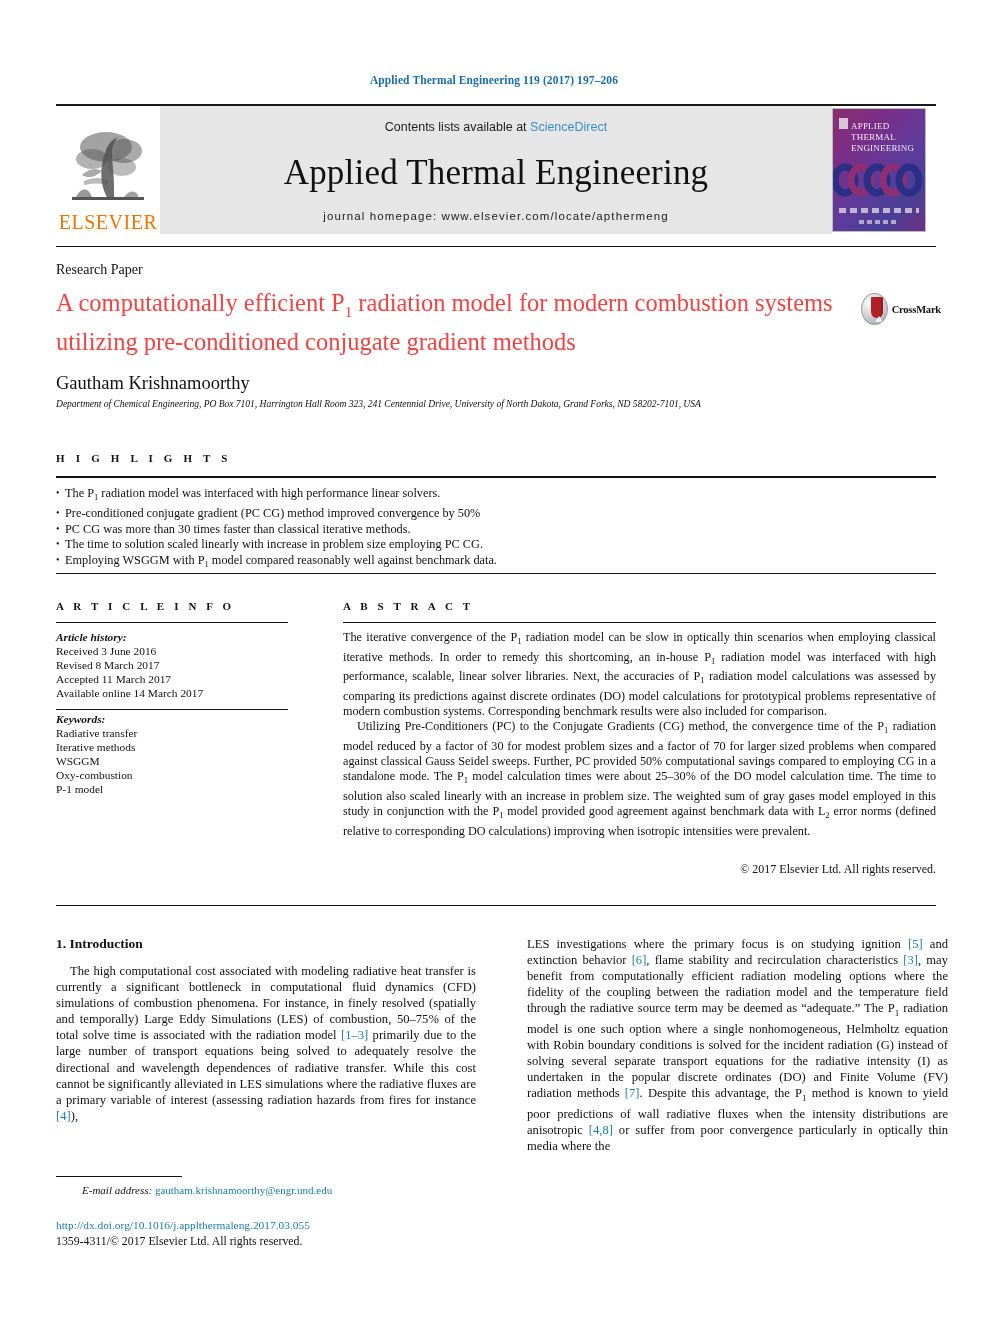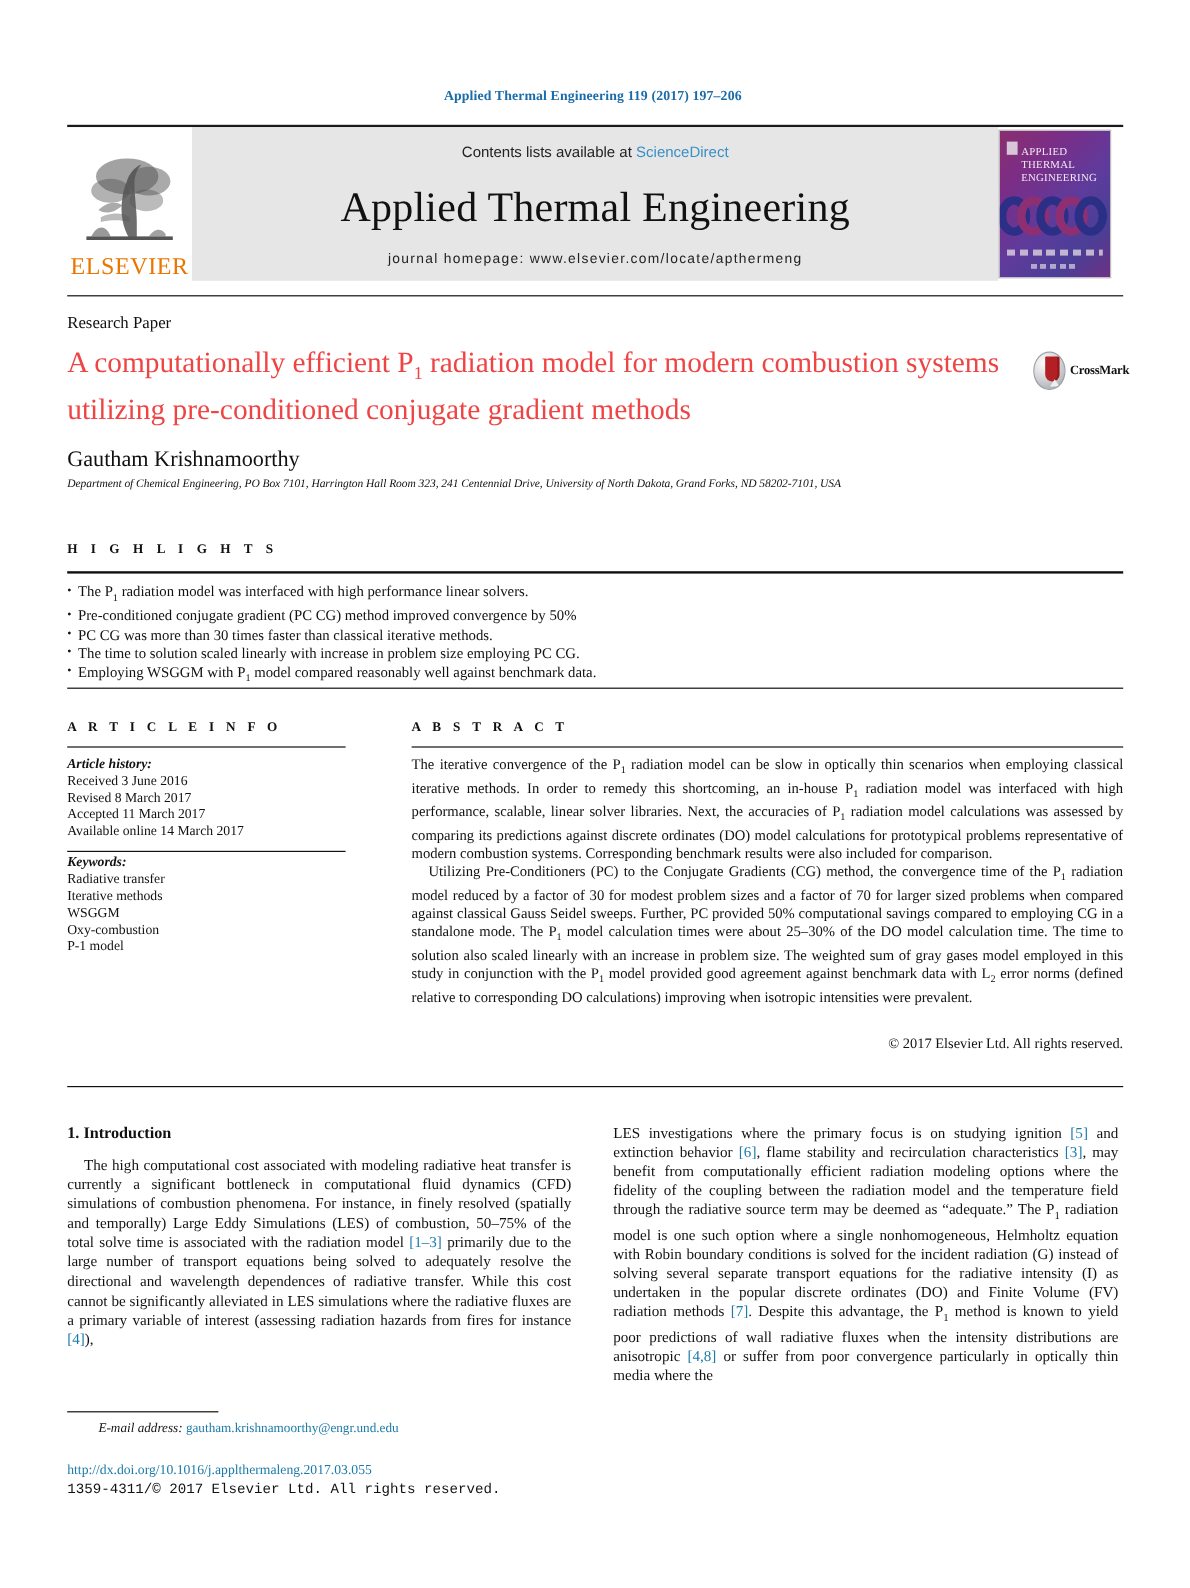--- a/index.html
+++ b/index.html
@@ -364,21 +364,21 @@
     left: 56px; top: 963px;
     width: 420px;
     font-family: "Liberation Serif", serif;
     font-size: 12.6px;
     line-height: 16.1px;
     text-align: justify;
     color: #111;
   }
   .col-right {
     position: absolute;
-    left: 511px; top: 936px;
+    left: 527px; top: 936px;
     width: 421px;
     font-family: "Liberation Serif", serif;
     font-size: 12.6px;
     line-height: 16.1px;
     text-align: justify;
     color: #111;
   }
   .col-left p, .col-right p { margin: 0; }
   .col-left p.indent, .col-right p.indent { text-indent: 14px; }
   .ref { color: #1b7ba8; }
@@ -404,21 +404,21 @@
   .doi-line {
     position: absolute;
     left: 56px; top: 1219px;
     font-family: "Liberation Serif", serif;
     font-size: 11.4px;
     color: #1b7ba8;
   }
   .issn-line {
     position: absolute;
     left: 56px; top: 1234px;
-    font-family: Liberation Mono, monospace;
+    font-family: Liberation Serif, serif;
     font-size: 11.8px;
     color: #111;
     text-align: right;
   }
 </style>
 </head>
 <body>
 
 <div class="page">
 

